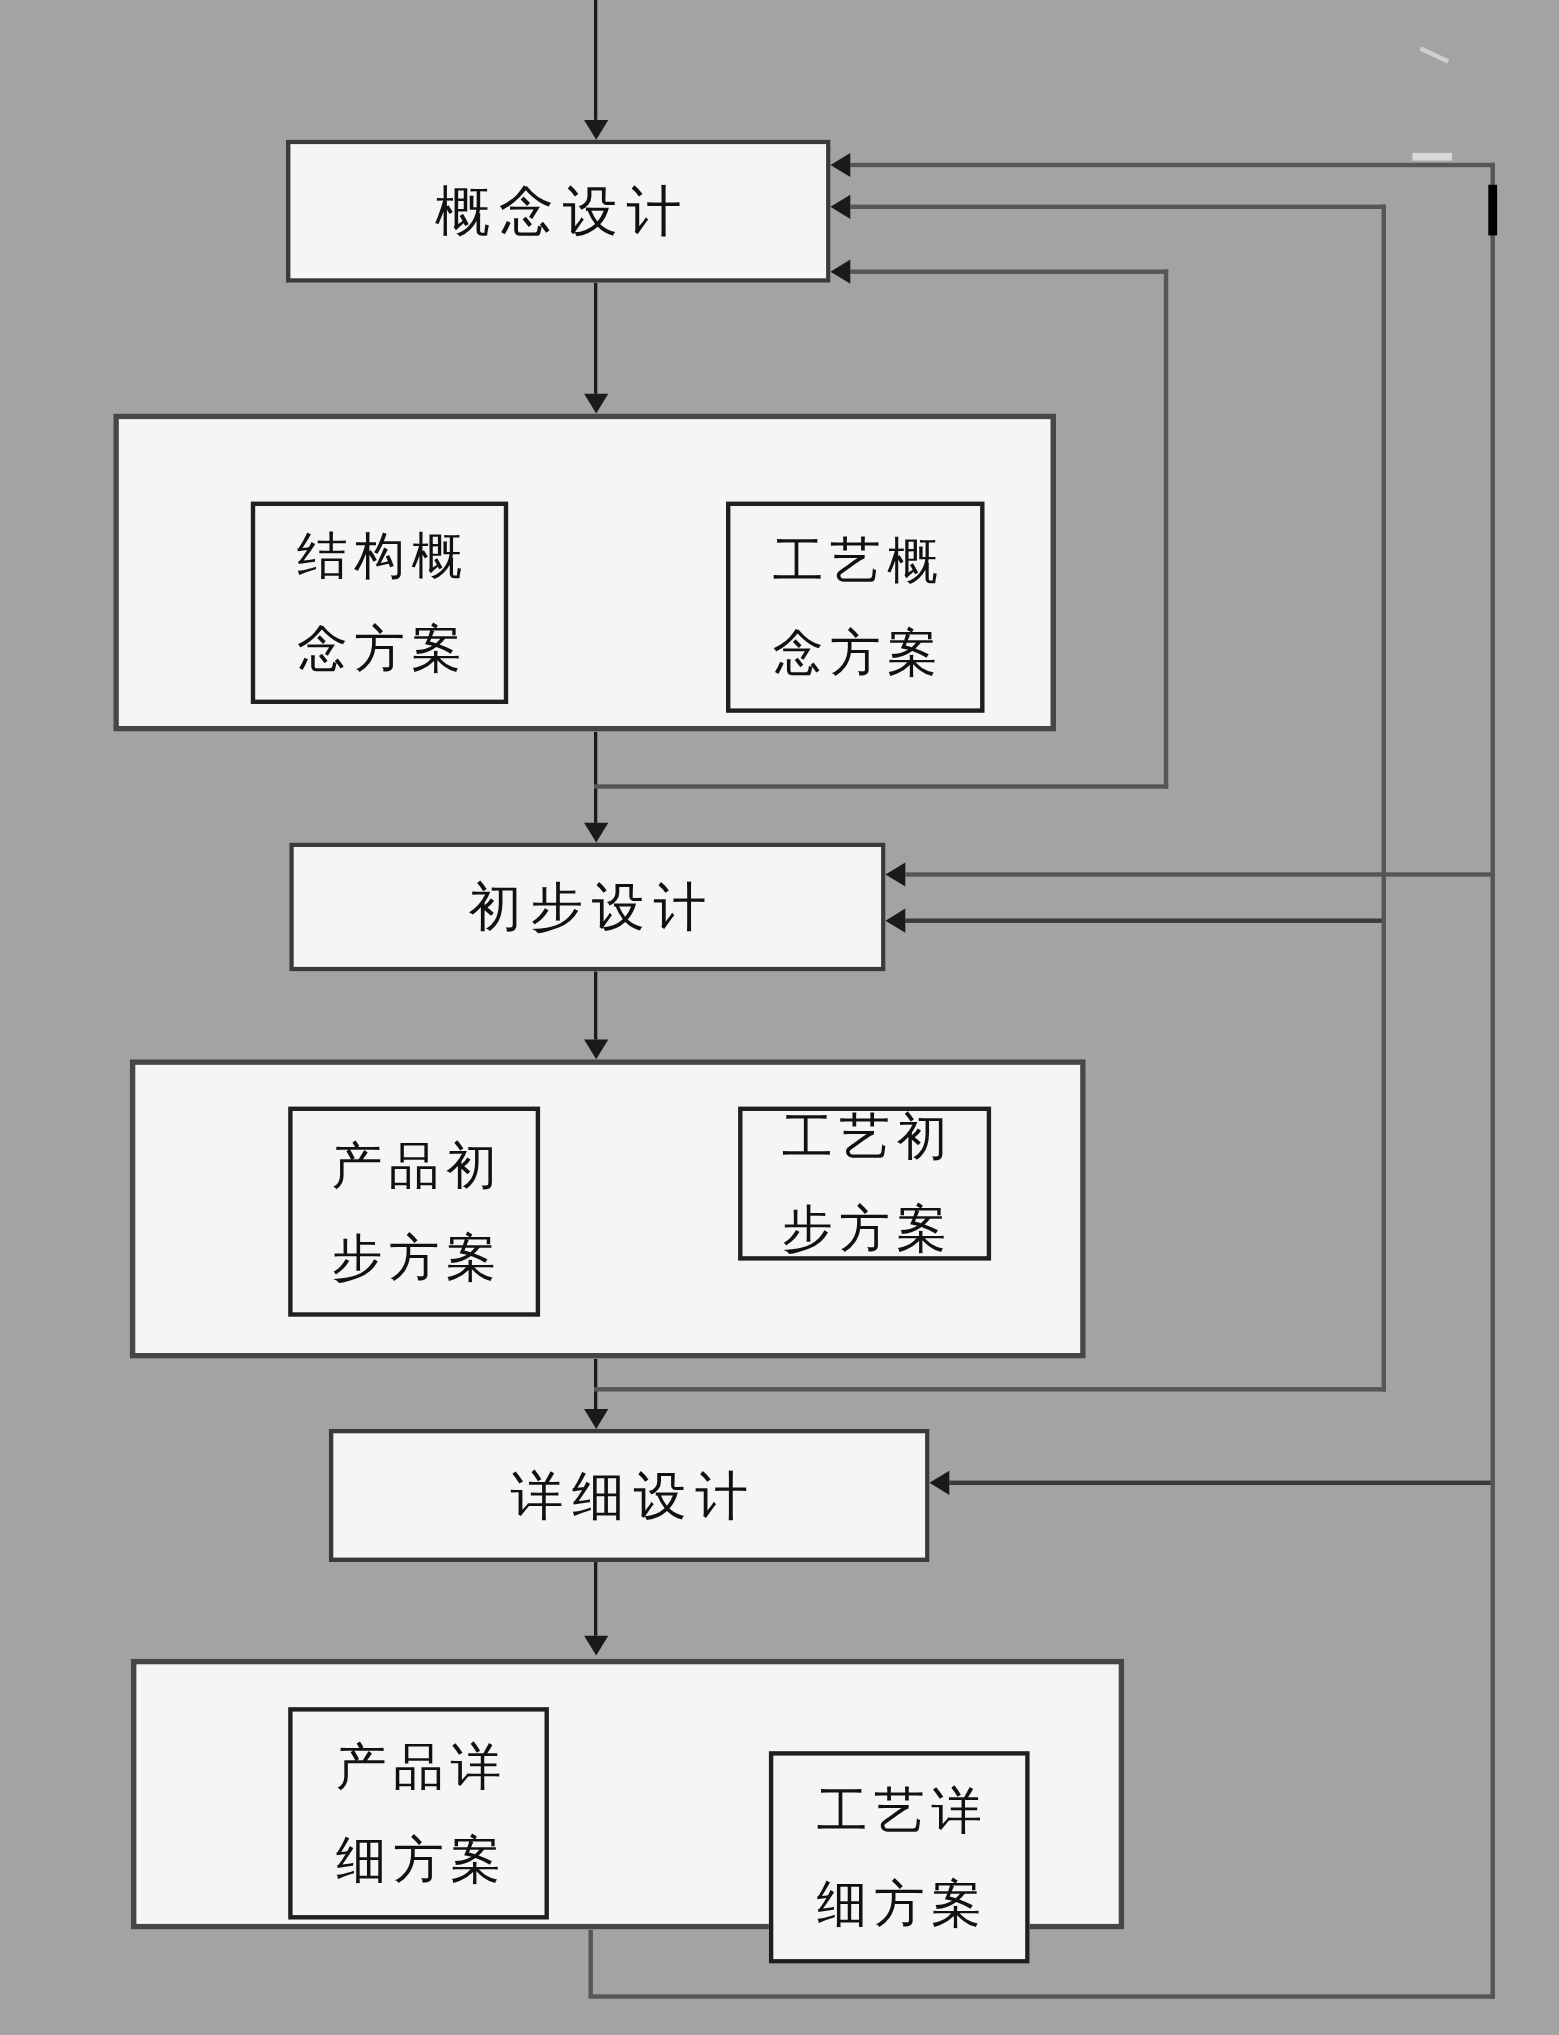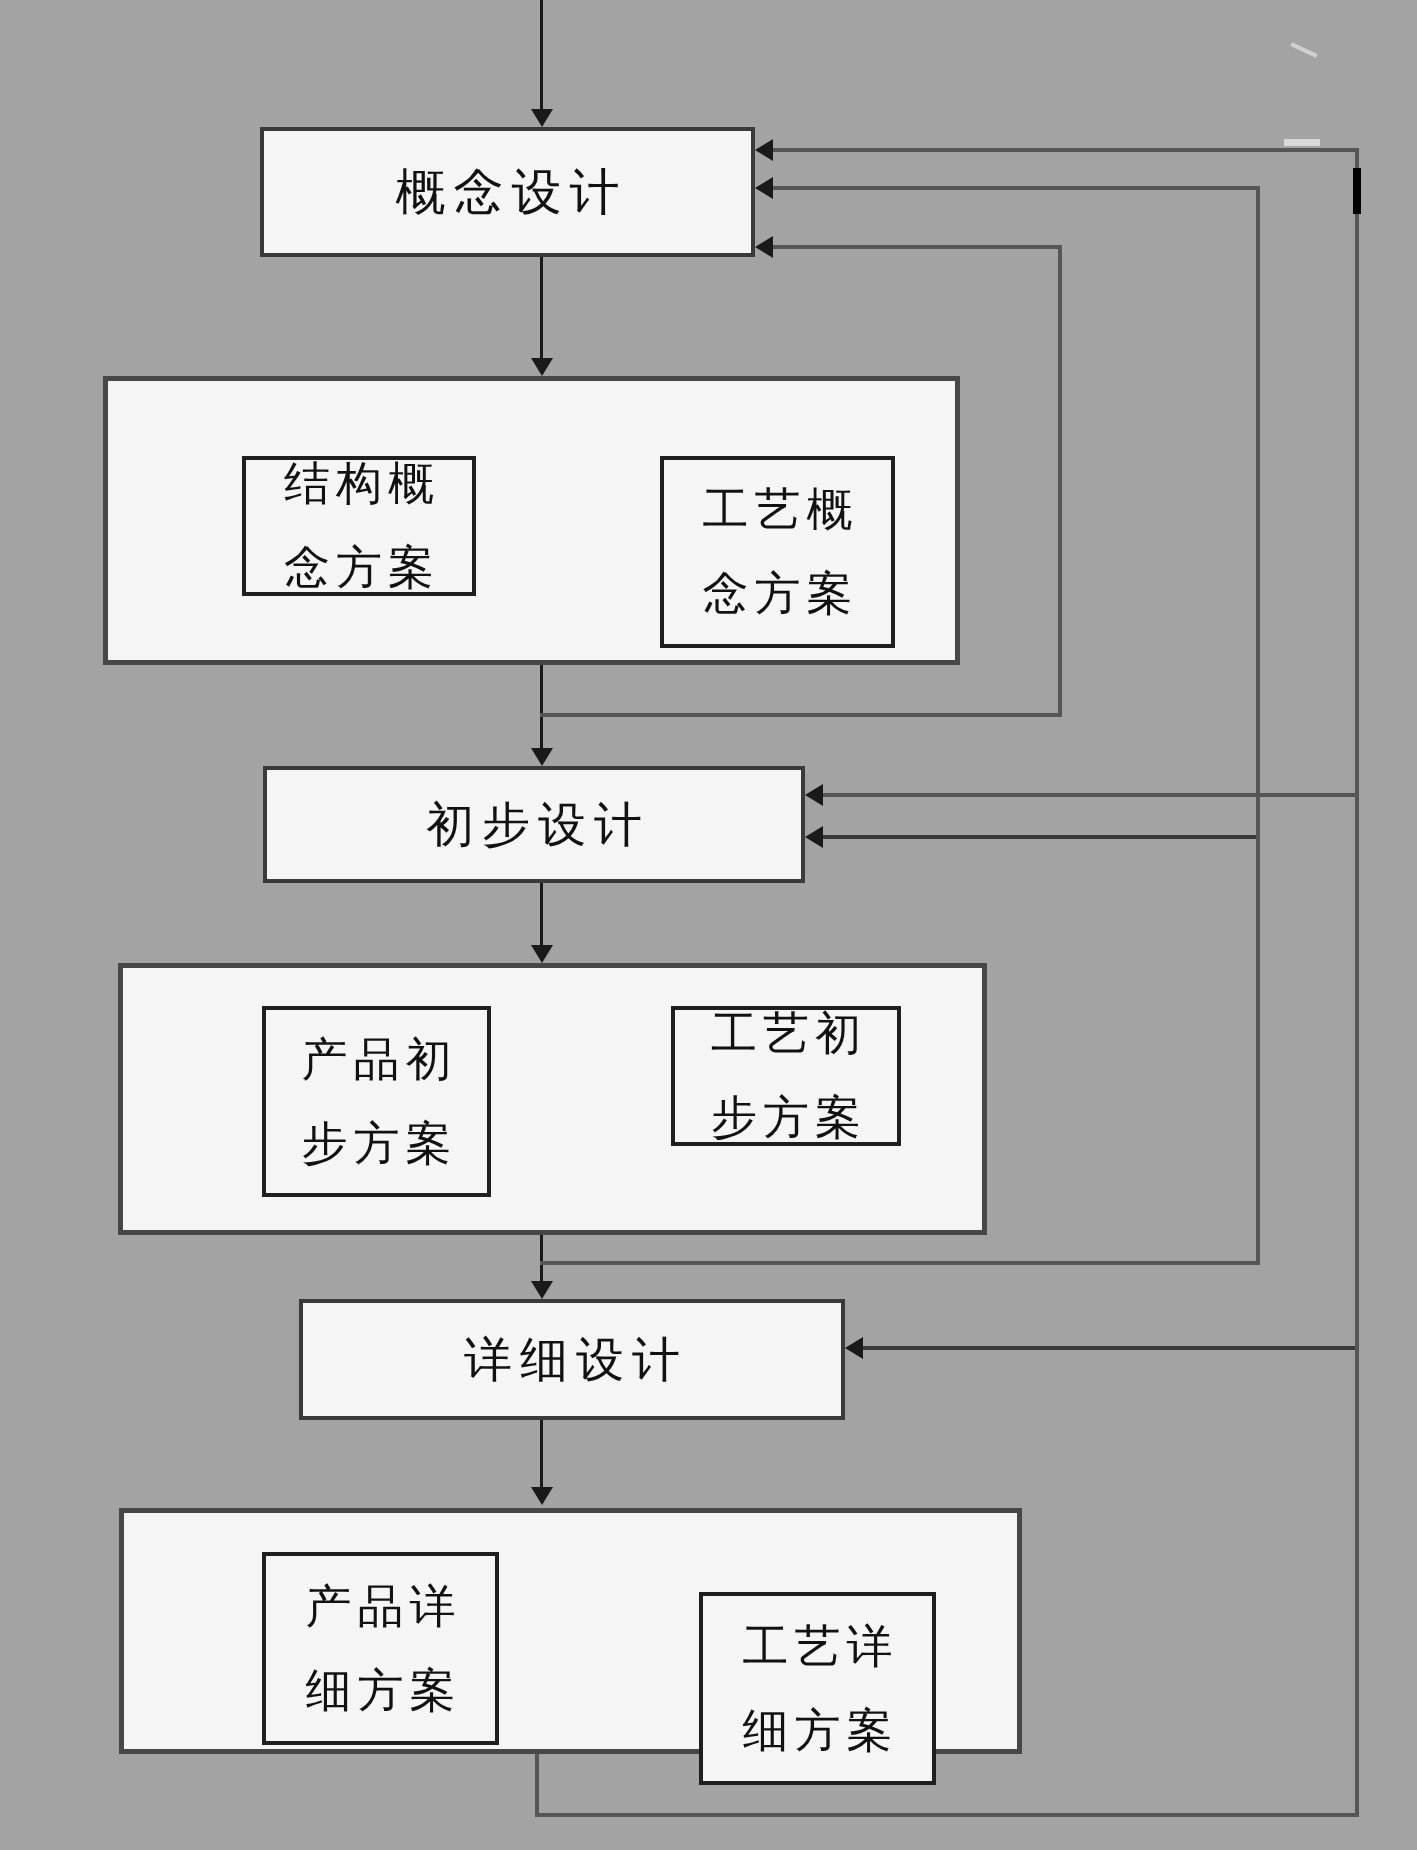--- a/index.html
+++ b/index.html
@@ -56,21 +56,21 @@
   <div class="stage" style="left:260px;top:127px;width:495px;height:130px;">概念设计</div>
 
   <div class="stage" style="left:263px;top:766px;width:542px;height:117px;font-size:48px;">初步设计</div>
 
   <div class="stage" style="left:299px;top:1299px;width:546px;height:121px;font-size:48px;">详细设计</div>
 
   <div class="group" style="left:103px;top:376px;width:857px;height:289px;"></div>
   <div class="group" style="left:118px;top:963px;width:869px;height:272px;"></div>
   <div class="group" style="left:119px;top:1508px;width:903px;height:246px;"></div>
 
-  <div class="sub" style="left:242px;top:456px;width:234px;height:140px;">
+  <div class="sub" style="left:228px;top:456px;width:234px;height:184px;">
     <div>结构概</div>
     <div>念方案</div>
   </div>
   <div class="sub" style="left:660px;top:456px;width:235px;height:192px;">
     <div>工艺概</div>
     <div>念方案</div>
   </div>
 
   <div class="sub" style="left:262px;top:1006px;width:229px;height:191px;text-align:right;">
     <div>产品初</div>

